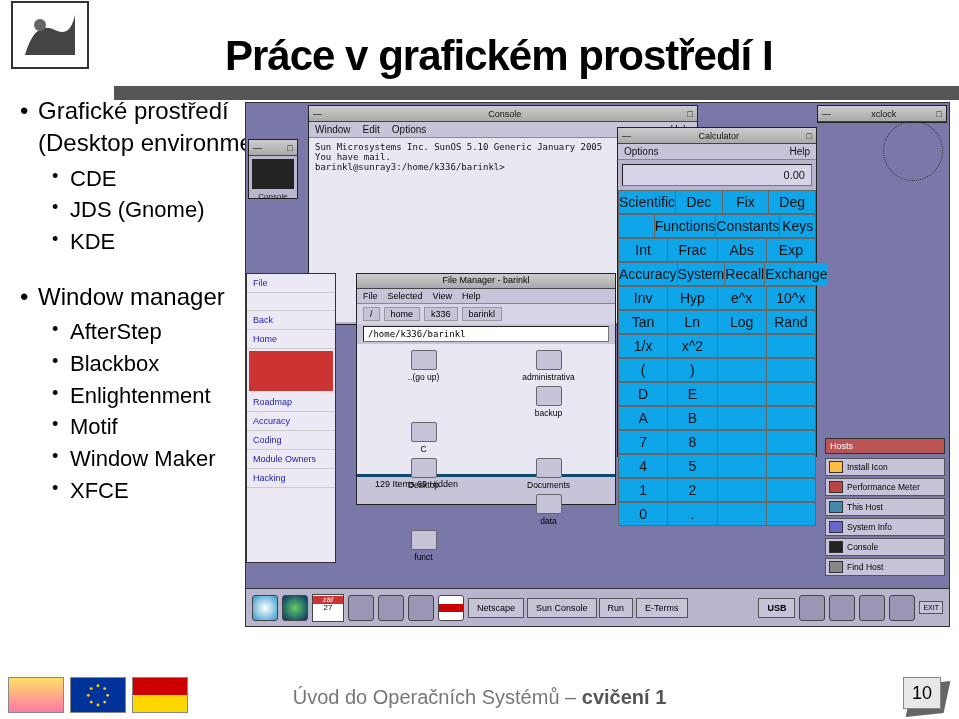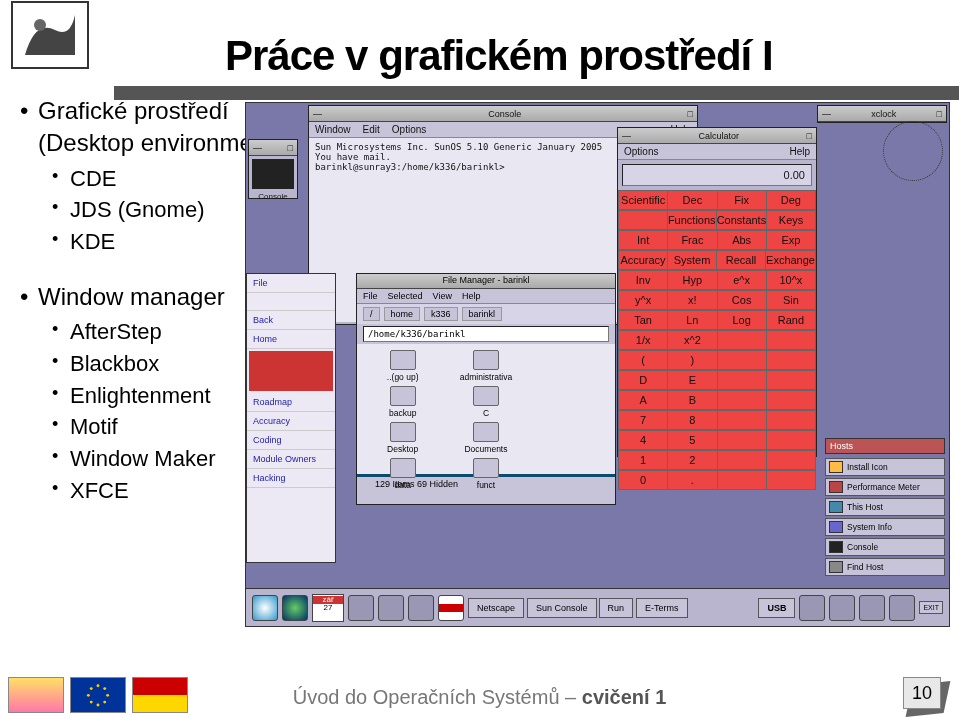--- a/index.html
+++ b/index.html
@@ -21,28 +21,28 @@
   
   .shot { position: absolute; top: 102px; left: 245px; width: 705px; height: 525px; background: #7a78a8; border: 1px solid #333; overflow: hidden; }
   .panel { position: absolute; background: #b9b5ce; border: 1px solid #222; font-size: 10px; color: #111; }
   .panel .tbar { height: 16px; background: linear-gradient(#ccc,#aaa); border-bottom: 1px solid #444; display: flex; align-items: center; padding: 0 4px; justify-content: space-between; }
   .panel .tbar .t { font-size: 9px; }
   .panel .mbar { height: 16px; display: flex; align-items: center; gap: 12px; padding: 0 6px; font-size: 10px; background: #c7c4d9; border-bottom: 1px solid #888; }
   .panel .mbar .right { margin-left: auto; }
   .panel .body { padding: 4px 6px; background: #e9e7f2; font-family: monospace; font-size: 9px; }
   .panel .display { height: 22px; background: #d8d4e8; border: 1px inset #777; margin: 4px; text-align: right; padding: 4px 6px; font-size: 11px; }
   .panel .btnrow { display: grid; grid-template-columns: repeat(4,1fr); gap: 1px; padding: 1px; background: #666; }
-  .panel .btnrow .b { background: #ef4444; font-size: 11px; text-align: center; padding: 3px 0; }
+  .panel .btnrow .b { background: #0ea5e9; font-size: 14px; text-align: center; padding: 3px 0; }
   .fwin { position: absolute; background: #c7c4d9; border: 1px solid #222; }
   .fwin .tbar { height: 15px; background: linear-gradient(#ccc,#aaa); border-bottom: 1px solid #444; font-size: 9px; text-align: center; padding-top: 1px; }
   .fwin .mbar { height: 15px; display: flex; gap: 10px; padding: 0 6px; font-size: 9px; align-items: center; border-bottom: 1px solid #888; }
   .fwin .path { display: flex; gap: 4px; padding: 3px 6px; background: #d8d4e8; font-size: 9px; }
   .fwin .path .seg { background: #c7c4d9; border: 1px solid #999; padding: 1px 6px; }
   .fwin .loc { margin: 2px 6px; height: 16px; background: #fff; border: 1px inset #777; font-size: 9px; padding: 2px 4px; font-family: monospace; }
-  .fwin .files { display: grid; grid-template-columns: repeat(3,1fr); gap: 4px; padding: 6px; background: #e9e7f2; height: 130px; }
+  .fwin .files { display: grid; grid-template-columns: repeat(2,1fr); gap: 4px; padding: 6px; background: #e9e7f2; height: 130px; }
   .fwin .f { text-align: center; font-size: 8.5px; }
   .fwin .f .ic { width: 26px; height: 20px; margin: 0 auto 2px; background: #c7c4d9; border: 1px solid #666; border-radius: 2px; }
   .fwin .stat { font-size: 9px; padding: 2px 18px; background: #c7c4d9; border-top: 3px solid #0c4a6e; }
   
   .hosts { position: absolute; right: 4px; top: 335px; width: 120px; }
   .hosts .hbar { background: #b55; color: #fff; font-size: 9px; padding: 2px 4px; border: 1px solid #333; margin-bottom: 4px; }
   .hosts .hi { display: flex; align-items: center; gap: 4px; background: #c7c4d9; border: 1px solid #555; font-size: 8.5px; padding: 2px 3px; margin-bottom: 2px; }
   .hosts .hi .isq { width: 14px; height: 12px; background: #8aa; border: 1px solid #333; }
   
   .leftwin { position: absolute; left: 0; top: 170px; width: 90px; height: 290px; background: #ece9f4; border: 1px solid #333; font-size: 9px; }
@@ -178,26 +178,20 @@
             <div class="b">Recall</div>
             <div class="b">Exchange</div>
           </div>
           <div class="btnrow">
             <div class="b">Inv</div>
             <div class="b">Hyp</div>
             <div class="b">e^x</div>
             <div class="b">10^x</div>
           </div>
           <div class="btnrow">
-            <div class="b">y^x</div>
-            <div class="b">x!</div>
-            <div class="b">Cos</div>
-            <div class="b">Sin</div>
-          </div>
-          <div class="btnrow">
             <div class="b">Tan</div>
             <div class="b">Ln</div>
             <div class="b">Log</div>
             <div class="b">Rand</div>
           </div>
           <div class="btnrow">
             <div class="b">1/x</div>
             <div class="b">x^2</div>
             <div class="b"></div>
             <div class="b"></div>

